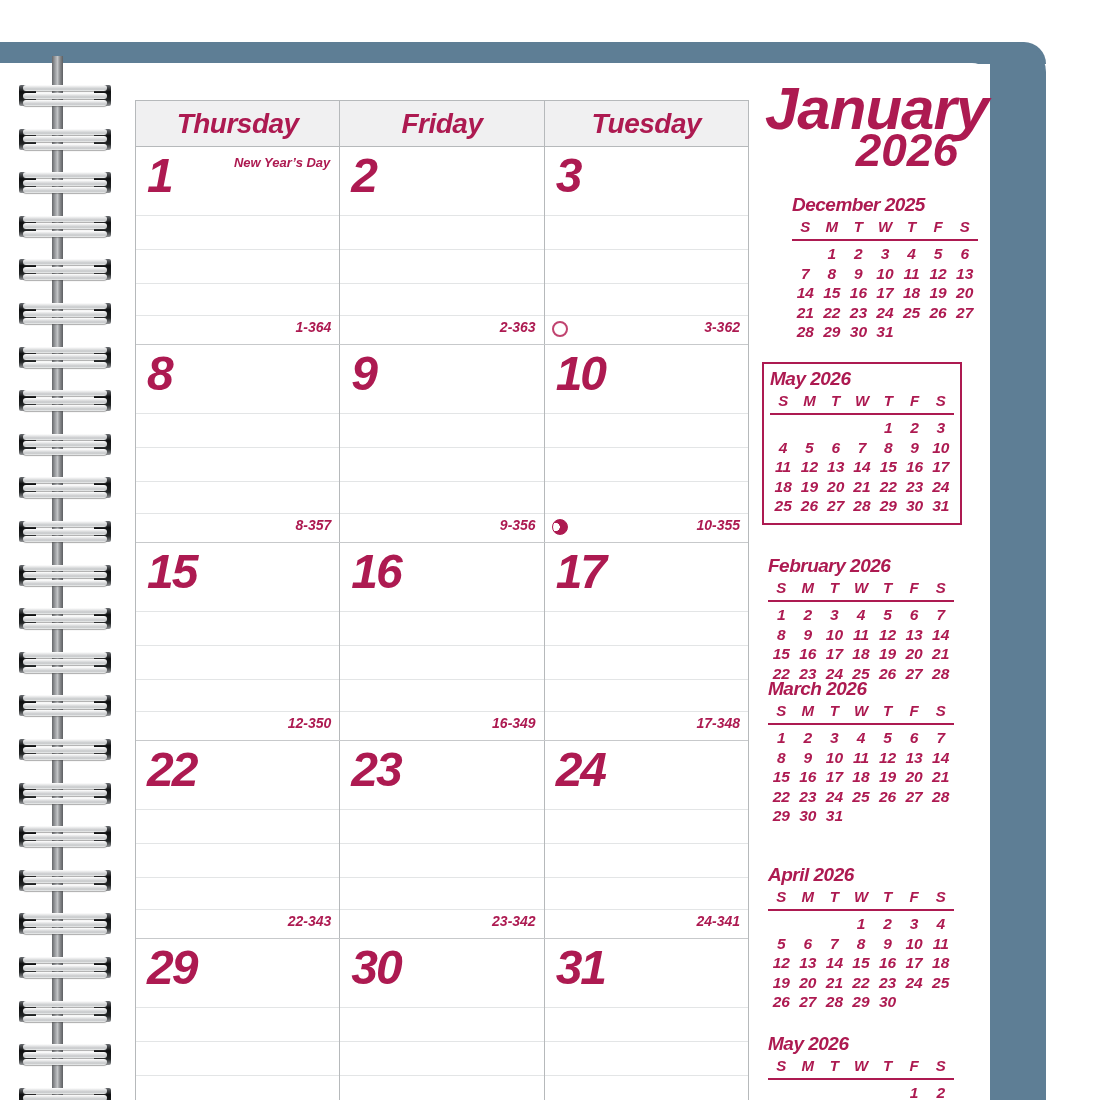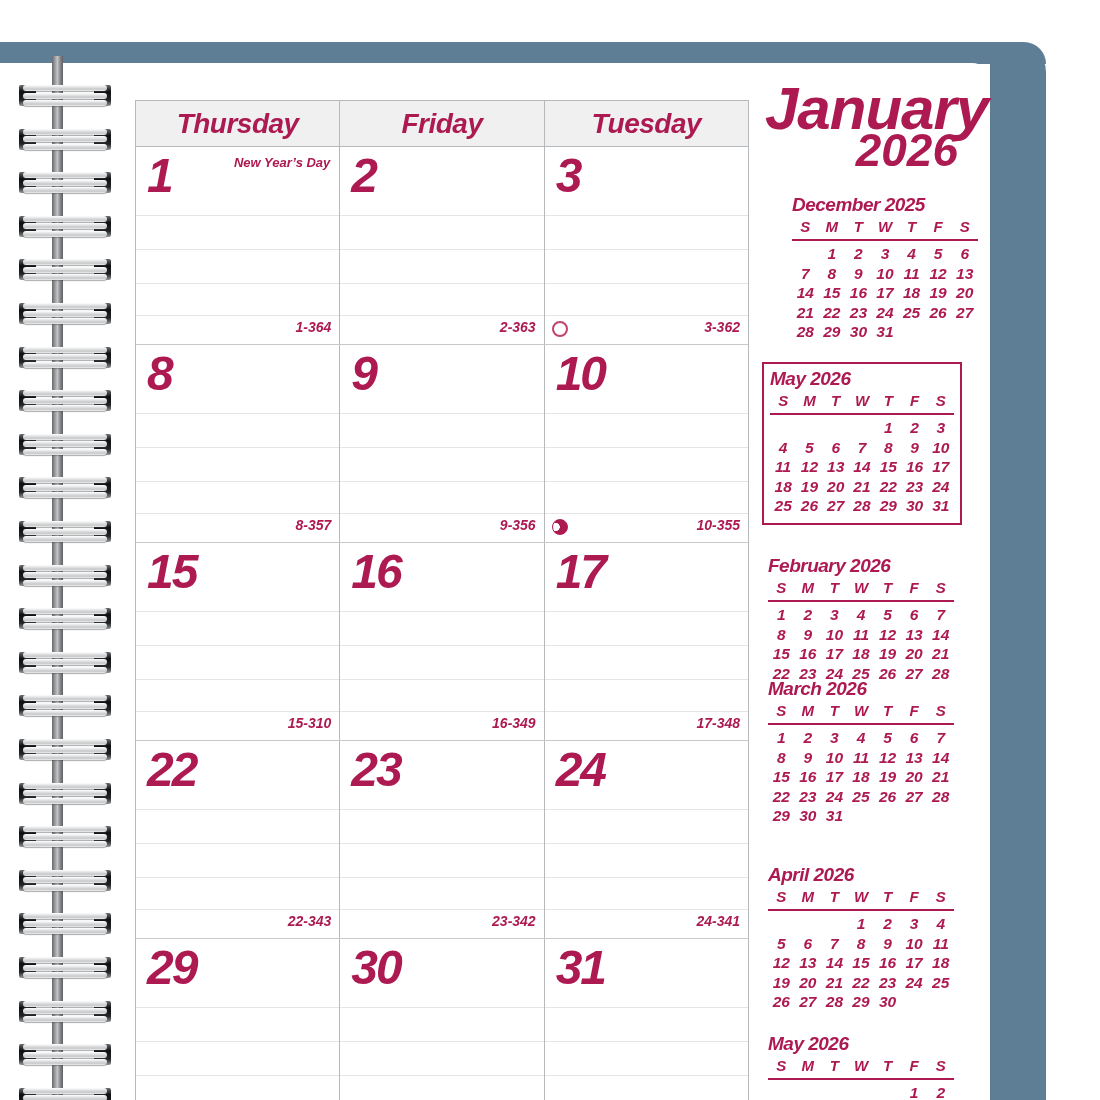--- a/index.html
+++ b/index.html
@@ -308,21 +308,21 @@
           <div class="moon last-quarter"></div>
         </div>
       </div>
       <div class="week">
         <div class="cell">
           <div class="rule r1"></div>
           <div class="rule r2"></div>
           <div class="rule r3"></div>
           <div class="rule r4"></div>
           <div class="date">15</div>
-          <div class="doy">15-310</div>
+          <div class="doy">12-350</div>
         </div>
         <div class="cell">
           <div class="rule r1"></div>
           <div class="rule r2"></div>
           <div class="rule r3"></div>
           <div class="rule r4"></div>
           <div class="date">16</div>
           <div class="doy">16-349</div>
         </div>
         <div class="cell">

